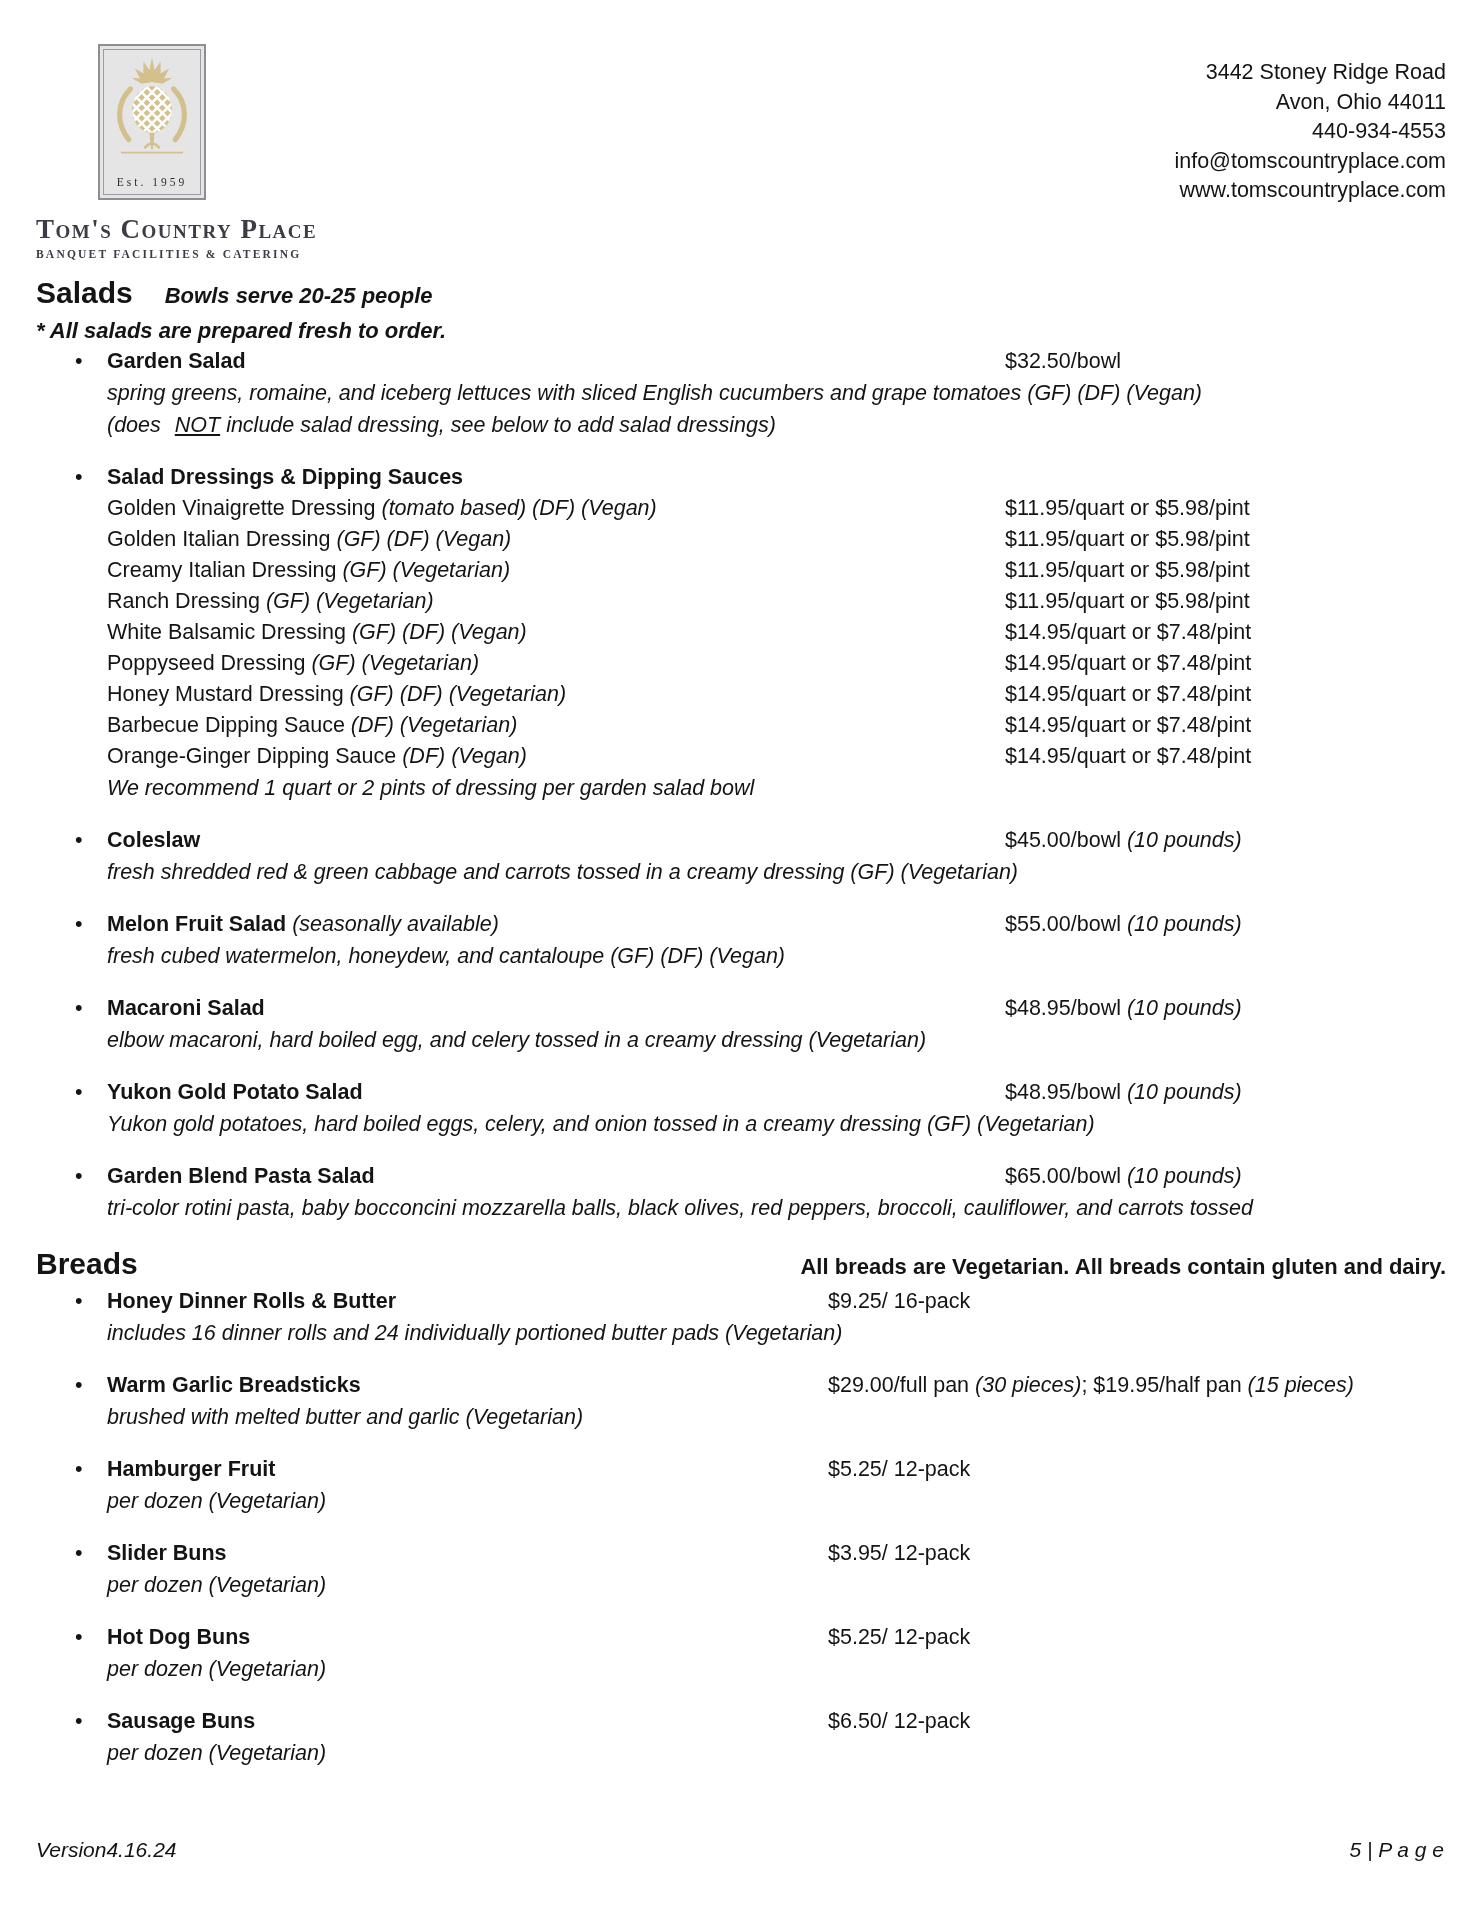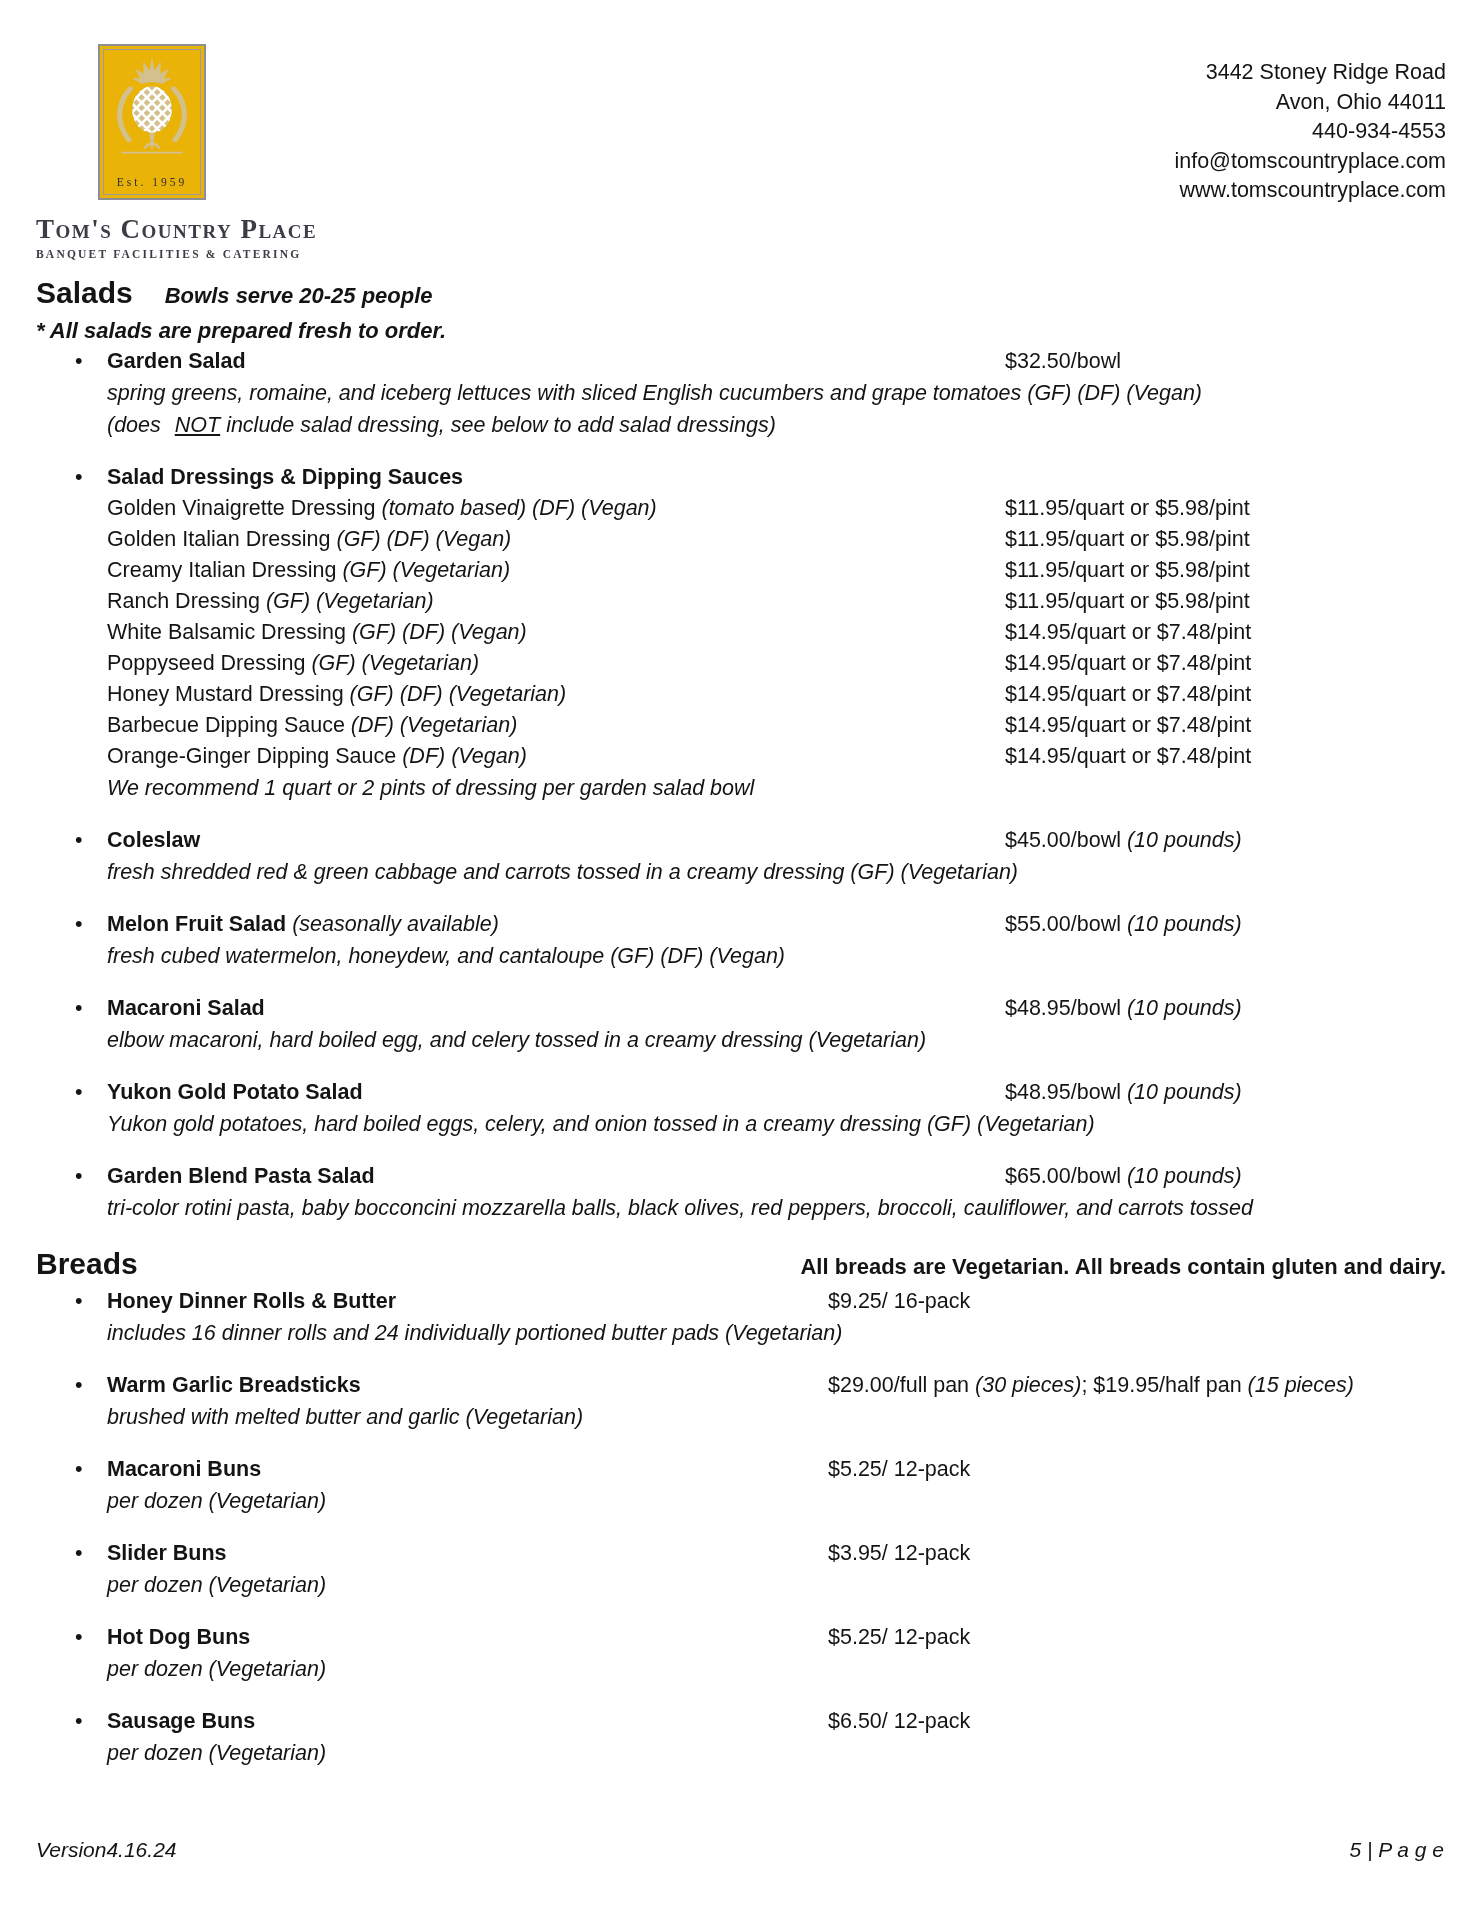--- a/index.html
+++ b/index.html
@@ -7,21 +7,21 @@
     width:1484px;height:1920px;position:relative;overflow:hidden;
     font-family:"Liberation Sans","DejaVu Sans",sans-serif;color:#141414;
   }
   .page{position:absolute;inset:0;padding:0 38px 0 36px;box-sizing:border-box;}
   .it{font-style:italic;}
   .un{text-decoration:underline;margin-left:8px;}
 
   
   .header{display:flex;align-items:flex-start;padding-top:44px;}
   .brand-col{flex:0 0 auto;}
-  .logo-outer{margin-left:62px;display:inline-block;border:2px solid #8d8d94;padding:3px;background:#eab308;}
+  .logo-outer{margin-left:62px;display:inline-block;border:2px solid #8d8d94;padding:3px;background:#e5e5e5;}
   .logo-inner{border:1px solid #9a9aa1;padding:6px 5px 6px;text-align:center;}
   .logo-est{font-family:"Liberation Serif","DejaVu Serif",serif;font-size:11.5px;letter-spacing:3px;color:#2d2d35;margin-top:2px;}
   .brand-name{
     margin-top:14px;font-family:"Liberation Serif","DejaVu Serif",serif;
     font-variant:small-caps;font-size:27px;letter-spacing:1.5px;color:#3c3c46;font-weight:600;
   }
   .brand-sub{font-family:"Liberation Serif","DejaVu Serif",serif;font-size:11.5px;letter-spacing:2.2px;color:#3c3c46;margin-top:3px;font-weight:600;}
   .addr{margin-left:auto;text-align:right;font-size:21.5px;line-height:29.5px;padding-top:14px;}
 
   
@@ -162,21 +162,21 @@
     <div id="breads-items">
         <div class="item">
           <div class="irow"><span class="bullet"></span><span class="iname">Honey Dinner Rolls &amp; Butter</span><span class="price"><span>$9.25/ 16-pack</span></span></div>
           <div class="desc"><span class="it ">includes 16 dinner rolls and 24 individually portioned butter pads (Vegetarian)</span></div>
         </div>
         <div class="item">
           <div class="irow"><span class="bullet"></span><span class="iname">Warm Garlic Breadsticks</span><span class="price"><span>$29.00/full pan </span><span class="it ">(30 pieces)</span><span>; $19.95/half pan </span><span class="it ">(15 pieces)</span></span></div>
           <div class="desc"><span class="it ">brushed with melted butter and garlic (Vegetarian)</span></div>
         </div>
         <div class="item">
-          <div class="irow"><span class="bullet"></span><span class="iname">Macaroni Buns</span><span class="price"><span>$5.25/ 12-pack</span></span></div>
+          <div class="irow"><span class="bullet"></span><span class="iname">Hamburger Fruit</span><span class="price"><span>$5.25/ 12-pack</span></span></div>
           <div class="desc"><span class="it ">per dozen (Vegetarian)</span></div>
         </div>
         <div class="item">
           <div class="irow"><span class="bullet"></span><span class="iname">Slider Buns</span><span class="price"><span>$3.95/ 12-pack</span></span></div>
           <div class="desc"><span class="it ">per dozen (Vegetarian)</span></div>
         </div>
         <div class="item">
           <div class="irow"><span class="bullet"></span><span class="iname">Hot Dog Buns</span><span class="price"><span>$5.25/ 12-pack</span></span></div>
           <div class="desc"><span class="it ">per dozen (Vegetarian)</span></div>
         </div>

